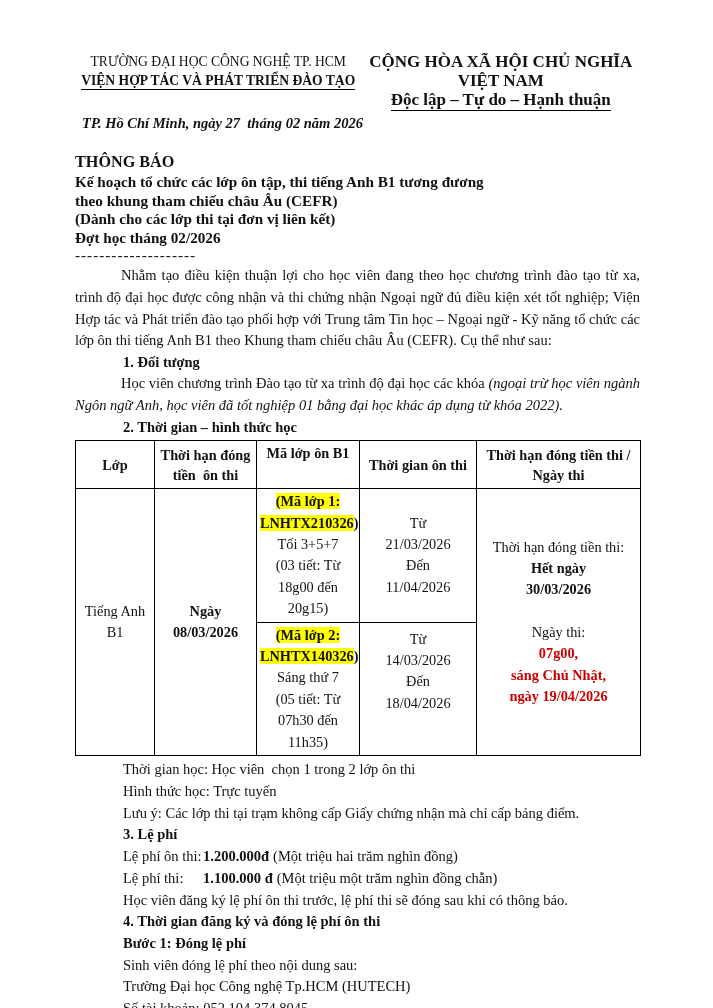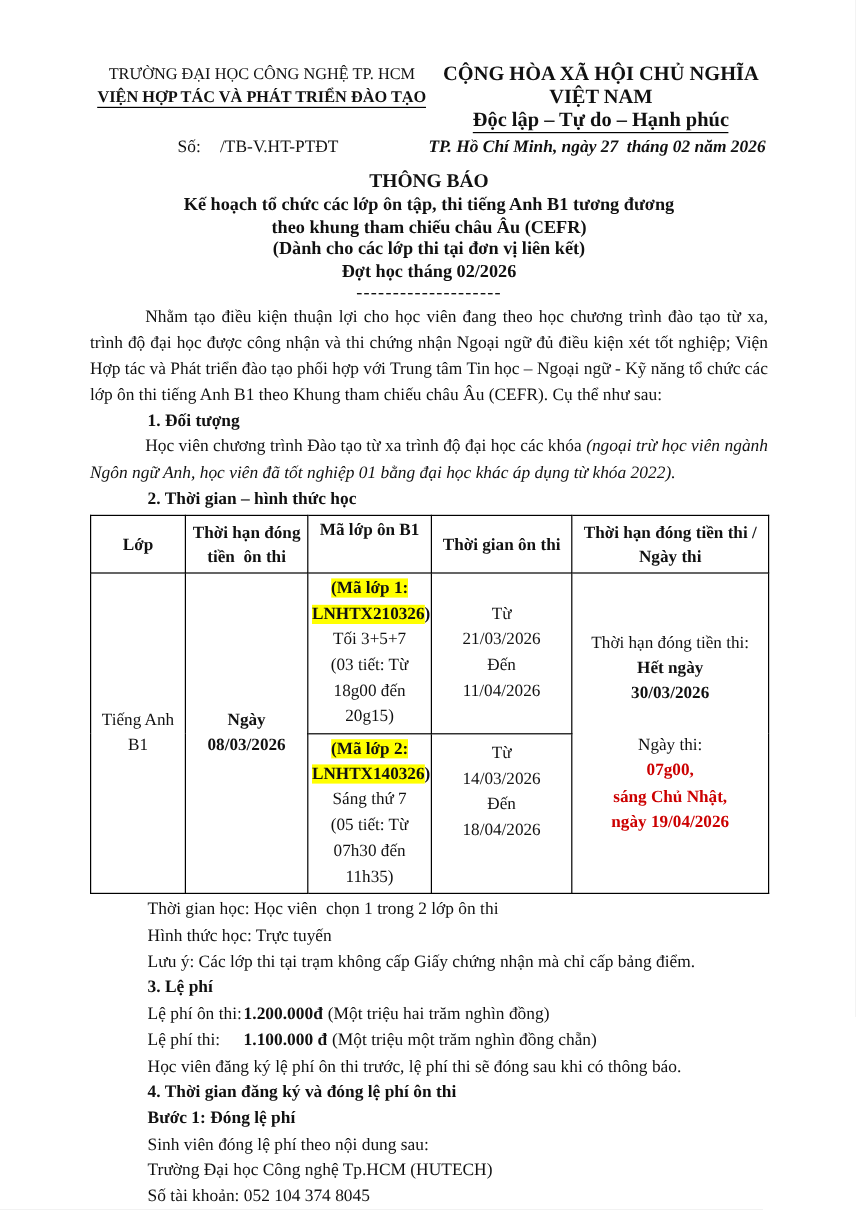--- a/index.html
+++ b/index.html
@@ -27,21 +27,21 @@
   .header-left .org2 span { border-bottom:1.5px solid #000; padding-bottom:1px;text-align:right; }
   .header-right { width:282px; font-size:17px; line-height:19px; font-weight:bold; }
   .header-right .nat2 span { border-bottom:1.5px solid #000; padding-bottom:1px; }
 
   .num-date-row { display:flex; justify-content:space-between; margin-top:6px; }
   .doc-number { width:290px; text-align:center; }
   .doc-number .numval { margin-left:16px; }
   .place-date { width:295px; text-align:center; font-weight:bold; font-style:italic; white-space:pre-wrap; }
 
   
-  .title-block { text-align:center; font-weight:bold; margin-top:9px; line-height:18.6px; font-size:15.2px; }
+  .title-block { font-weight:bold; margin-top:20px; line-height:18.6px; font-size:15.2px; }
   .title-block .doc-type { font-size:16.2px; line-height:21px; }
   .title-block .divider { font-weight:normal; line-height:15px; letter-spacing:1px; }
 
   
   .intro { margin:3px 0 0 0; text-align:justify; text-indent:46px; line-height:21.6px; }
   .sec-heading { font-weight:bold; padding-left:48px; line-height:21.6px; }
   .s1-text { margin:0; text-align:justify; text-indent:46px; line-height:21.6px; }
 
   
   table.schedule { border-collapse:collapse; width:565px; margin:2px 0 3px 0; table-layout:fixed; }
@@ -65,28 +65,25 @@
 
 <div class="page">
 
   <div class="doc-header">
     <div class="header-left">
       <div class="org1">TRƯỜNG ĐẠI HỌC CÔNG NGHỆ TP. HCM</div>
       <div class="org2"><span>VIỆN HỢP TÁC VÀ PHÁT TRIỂN ĐÀO TẠO</span></div>
     </div>
     <div class="header-right">
       <div class="nat1">CỘNG HÒA XÃ HỘI CHỦ NGHĨA VIỆT NAM</div>
-      <div class="nat2"><span>Độc lập – Tự do – Hạnh phúc</span></div>
+      <div class="nat2"><span>Độc lập – Tự do – Hạnh thuận</span></div>
     </div>
   </div>
 
   <div class="num-date-row">
-    <div class="doc-number">
-      <span>Số:</span><span class="numval">/TB-V.HT-PTĐT</span>
-    </div>
     <div class="place-date">TP. Hồ Chí Minh, ngày 27  tháng 02 năm 2026</div>
   </div>
 
   <div class="title-block">
     <div class="doc-type">THÔNG BÁO</div>
     <div>Kế hoạch tổ chức các lớp ôn tập, thi tiếng Anh B1 tương đương</div>
     <div>theo khung tham chiếu châu Âu (CEFR)</div>
     <div>(Dành cho các lớp thi tại đơn vị liên kết)</div>
     <div>Đợt học tháng 02/2026</div>
     <div class="divider">--------------------</div>

